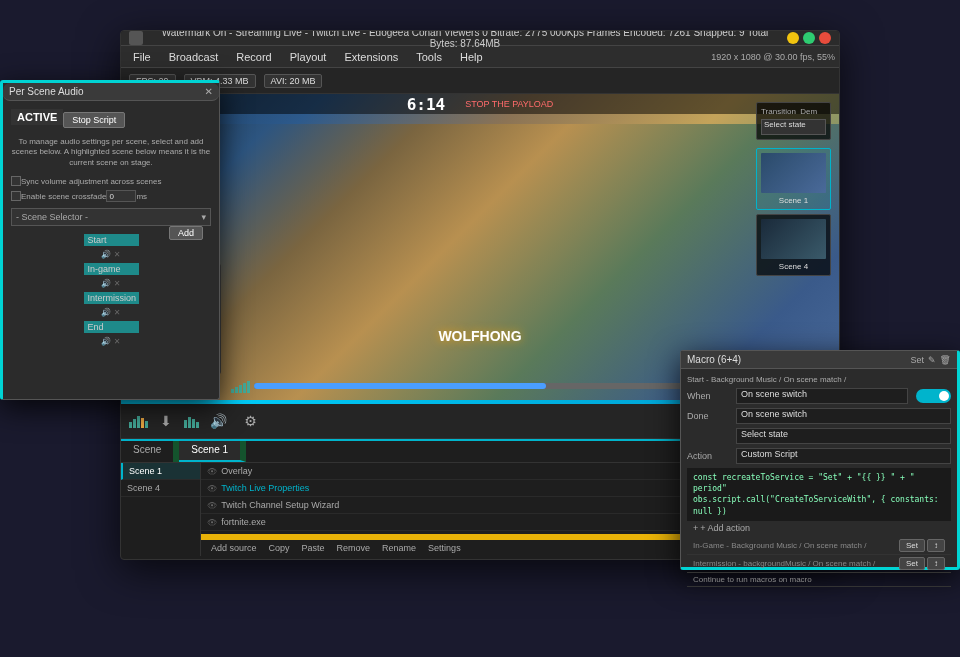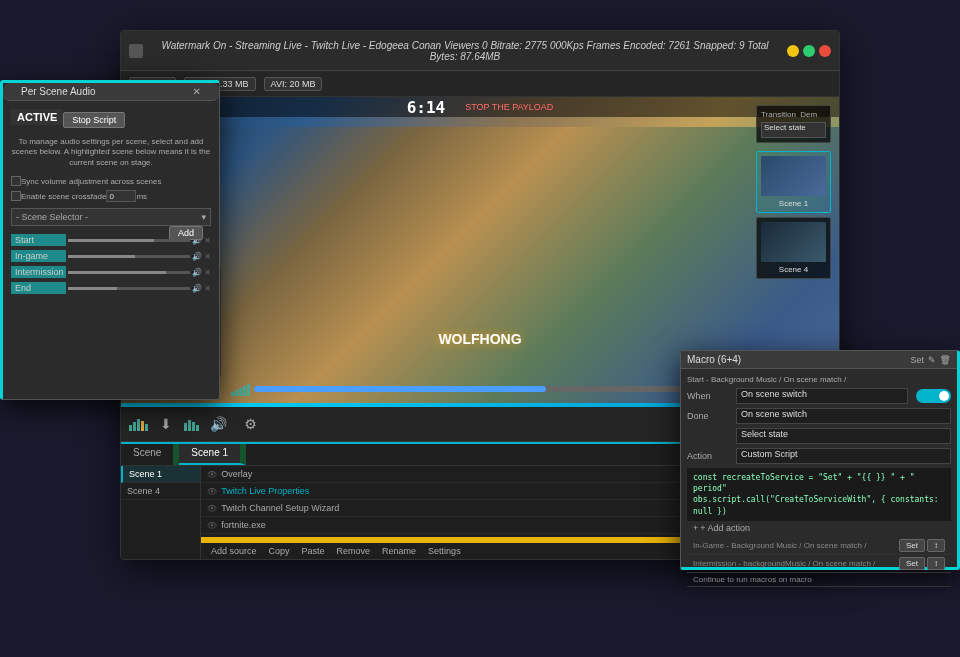--- a/index.html
+++ b/index.html
@@ -21,27 +21,26 @@
       height: 530px;
       background: #1e1e1e;
       border: 1px solid #333;
       box-shadow: 0 10px 40px rgba(0,0,0,0.7);
       border-radius: 4px;
       overflow: hidden;
     }
 
     .title-bar {
       background: #2b2b2b;
-      height: 40px;
+      height: 15px;
       display: flex;
       align-items: center;
       padding: 0 8px;
       gap: 6px;
       border-bottom: 1px solid #444;
-      font-style: italic;
     }
     .title-bar-icon {
       width: 14px;
       height: 14px;
       background: #555;
       border-radius: 2px;
     }
     .title-bar-title {
       font-size: 10px;
       color: #ccc;
@@ -345,21 +344,21 @@
       border-top: 3px solid #00d4d4;
       box-shadow: 0 8px 30px rgba(0,0,0,0.8);
       border-radius: 3px;
       z-index: 10;
     }
     .psa-title-bar {
       background: #3a3a3a;
       height: 18px;
       display: flex;
       align-items: center;
-      padding: 0 18px;
+      padding: 0 6px;
       border-bottom: 1px solid #555;
       gap: 4px;
       border-radius: 7px;
     }
     .psa-title {
       font-size: 10px;
       color: #ddd;
       flex: 1;
     }
     .psa-close {
@@ -446,20 +445,21 @@
       border-radius: 2px;
     }
     .psa-scenes {
       margin-top: 8px;
     }
     .psa-scene-row {
       display: flex;
       align-items: center;
       margin-bottom: 4px;
       gap: 2px;
+      flex-direction: column;
     }
     .psa-scene-name {
       font-size: 9px;
       color: #ccc;
       width: 55px;
       background: #1e8a8a;
       padding: 1px 4px;
     }
     .psa-scene-slider {
       flex: 1;
@@ -670,20 +670,30 @@
   <div class="title-bar">
     <div class="title-bar-icon"></div>
     <span class="title-bar-title">Watermark On - Streaming Live - Twitch Live - Edogeea Conan Viewers 0 Bitrate: 2775 000Kps Frames Encoded: 7261 Snapped: 9 Total Bytes: 87.64MB</span>
     <div class="title-bar-controls">
       <button class="tb-btn tb-min"></button>
       <button class="tb-btn tb-max"></button>
       <button class="tb-btn tb-close"></button>
     </div>
   </div>
 
+  <div class="menu-bar">
+    <span class="menu-item">File</span>
+    <span class="menu-item">Broadcast</span>
+    <span class="menu-item">Record</span>
+    <span class="menu-item">Playout</span>
+    <span class="menu-item">Extensions</span>
+    <span class="menu-item">Tools</span>
+    <span class="menu-item">Help</span>
+    <span class="toolbar-info">1920 x 1080 @ 30.00 fps, 55%</span>
+  </div>
 
   <div class="toolbar">
     <span class="fps-badge">FPS: 29</span>
     <span class="fps-badge">VBM: 4.33 MB</span>
     <span class="fps-badge">AVI: 20 MB</span>
   </div>
 
   <div class="preview-area">
     <div class="preview-game">
 

